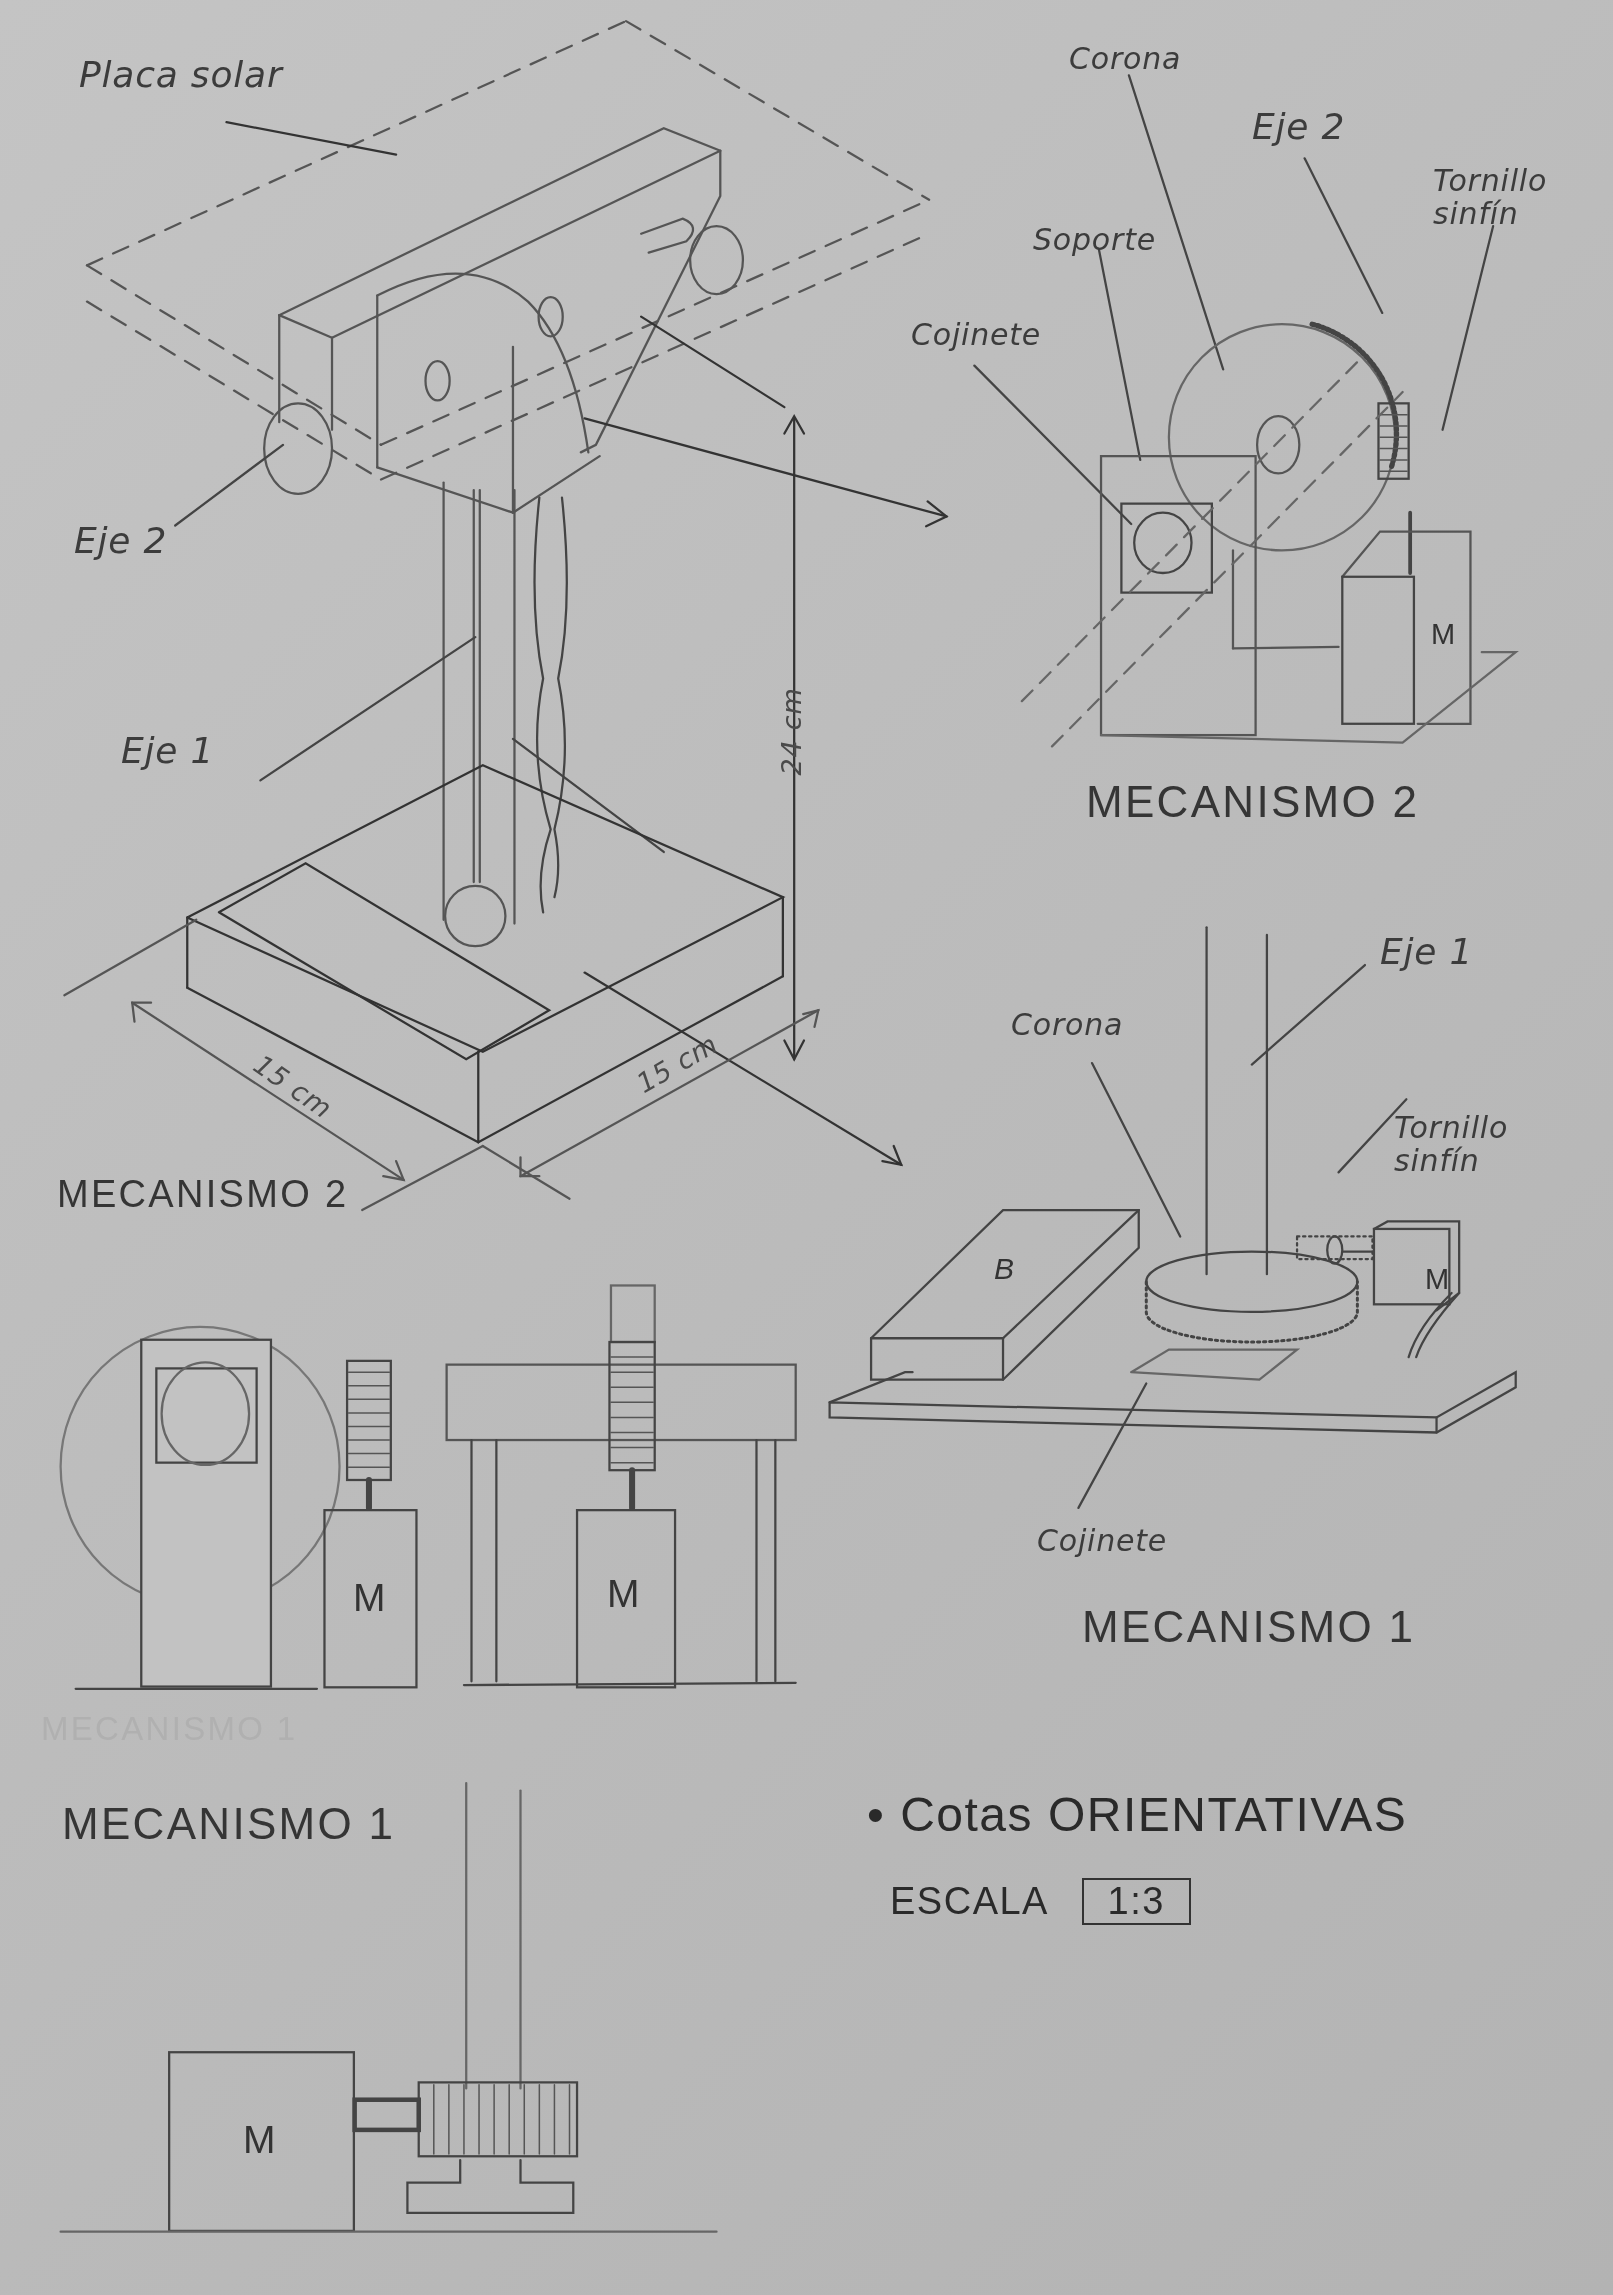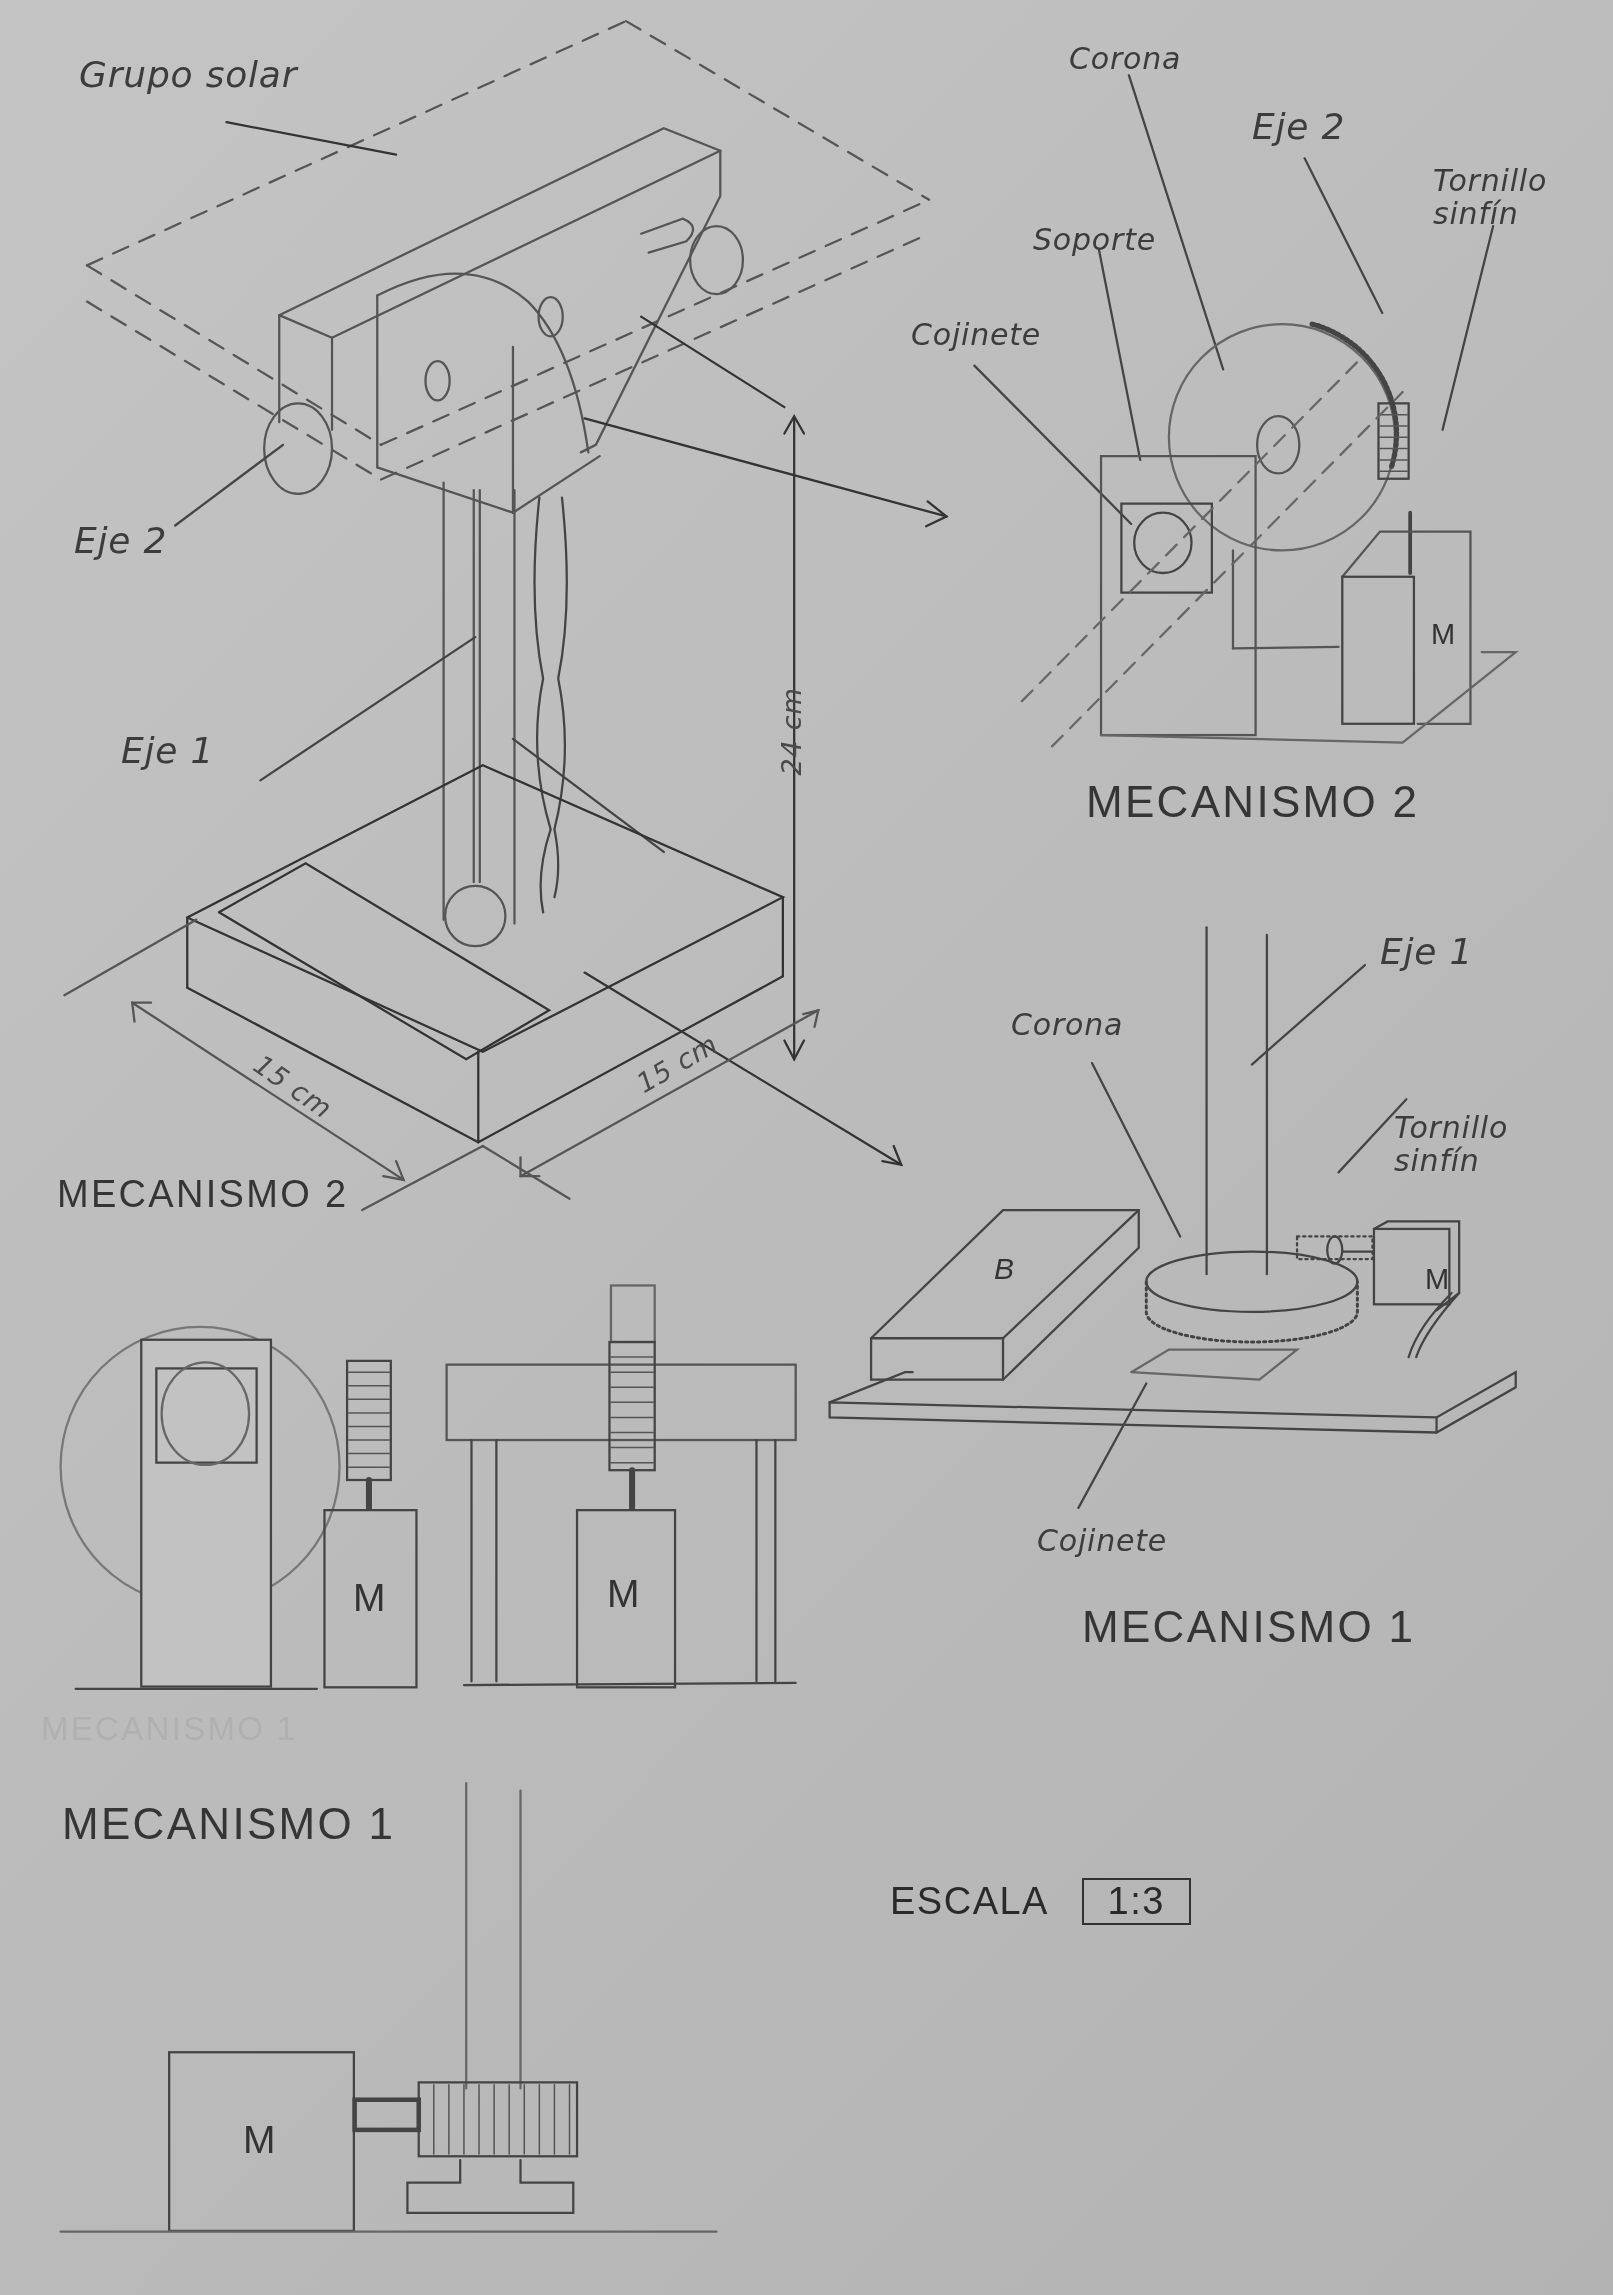--- a/index.html
+++ b/index.html
@@ -235,21 +235,21 @@
       <line x1="695" y1="2765" x2="695" y2="2857"></line>
           <line x1="715" y1="2765" x2="715" y2="2857"></line>
       <line x1="735" y1="2765" x2="735" y2="2857"></line>
           <line x1="755" y1="2765" x2="755" y2="2857"></line>
     </g>
     <polyline points="610,2865 610,2895 540,2895 540,2935 760,2935 760,2895 690,2895 690,2865"></polyline>
     <line x1="80" y1="2960" x2="950" y2="2960" stroke="#666"></line>
   </g>
 </svg>
 
-<div class="lbl md" style="left:79px;top:54px;">Grupo solar</div>
+<div class="lbl md" style="left:79px;top:54px;">Placa solar</div>
 <div class="lbl md" style="left:74px;top:520px;">Eje 2</div>
 <div class="lbl md" style="left:121px;top:730px;">Eje 1</div>
 <div class="lbl dim" style="left:747px;top:716px;transform:rotate(-90deg);">24 cm</div>
 <div class="lbl dim" style="left:249px;top:1071px;transform:rotate(35deg);">15 cm</div>
 <div class="lbl dim" style="left:633px;top:1048px;transform:rotate(-30deg);">15 cm</div>
 <div class="lbl title" style="left:57px;top:1173px;font-size:38px;">MECANISMO 2</div>
 
 <div class="lbl sm" style="left:1069px;top:41px;">Corona</div>
 <div class="lbl md" style="left:1252px;top:106px;">Eje 2</div>
 <div class="lbl sm wrap" style="left:1433px;top:124px;">Tornillo
@@ -268,19 +268,23 @@
 <div class="lbl sm wrap" style="left:1394px;top:1071px;">Tornillo
 sinfín</div>
 <div class="mlabel" style="left:994px;top:1252px;font-size:30px;font-style:italic;">B</div>
 <div class="mlabel" style="left:1425px;top:1263px;font-size:29px;">M</div>
 <div class="lbl sm" style="left:1037px;top:1523px;">Cojinete</div>
 <div class="lbl title" style="left:1082px;top:1602px;">MECANISMO 1</div>
 
 <div class="lbl title" style="left:62px;top:1799px;">MECANISMO 1</div>
 <div class="mlabel" style="left:243px;top:2118px;">M</div>
 
+<div class="lbl note" style="left:867px;top:1787px;">
+  <span>•</span>
+  <span>Cotas ORIENTATIVAS</span>
+</div>
 <div class="lbl note" style="left:890px;top:1878px;font-size:38px;">
   <span>ESCALA</span>
   <span class="scale-box">1:3</span>
 </div>
 
 </div>
 
 
 </body></html>

